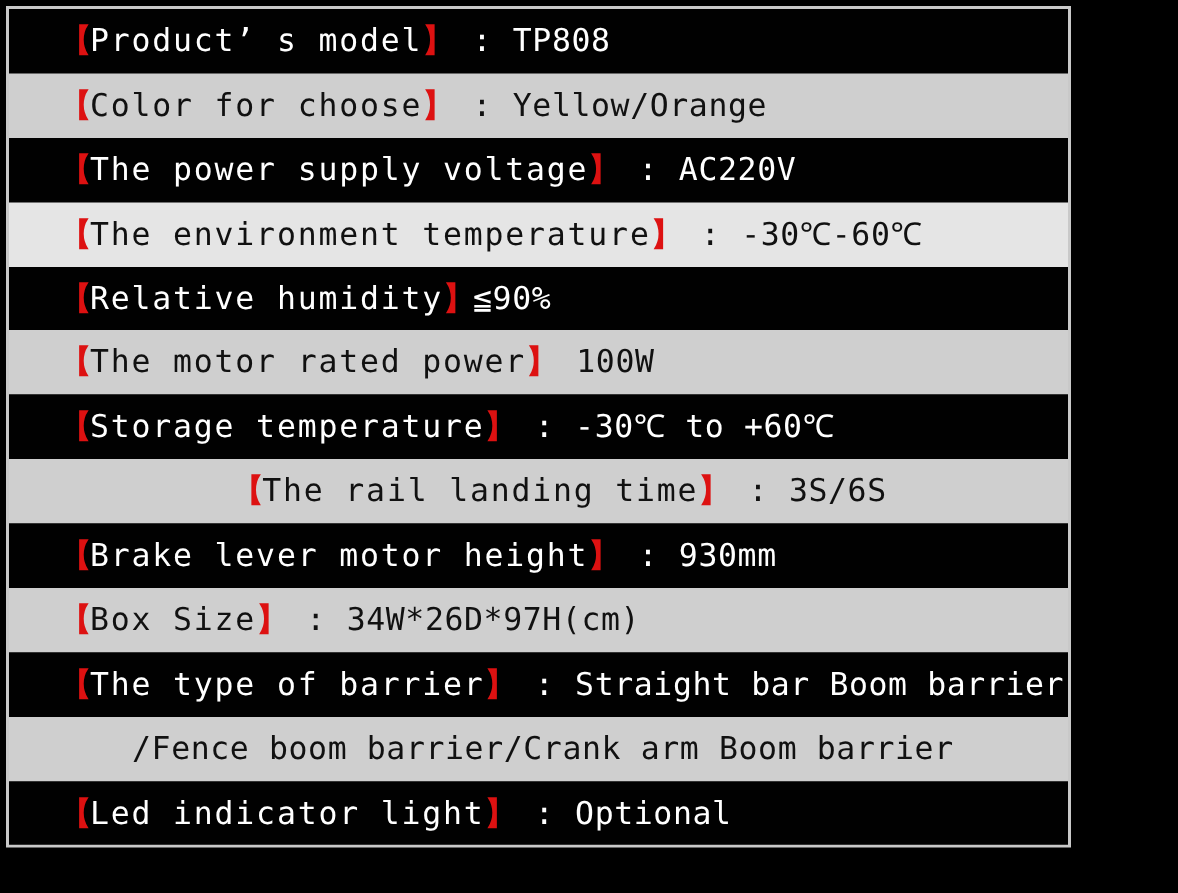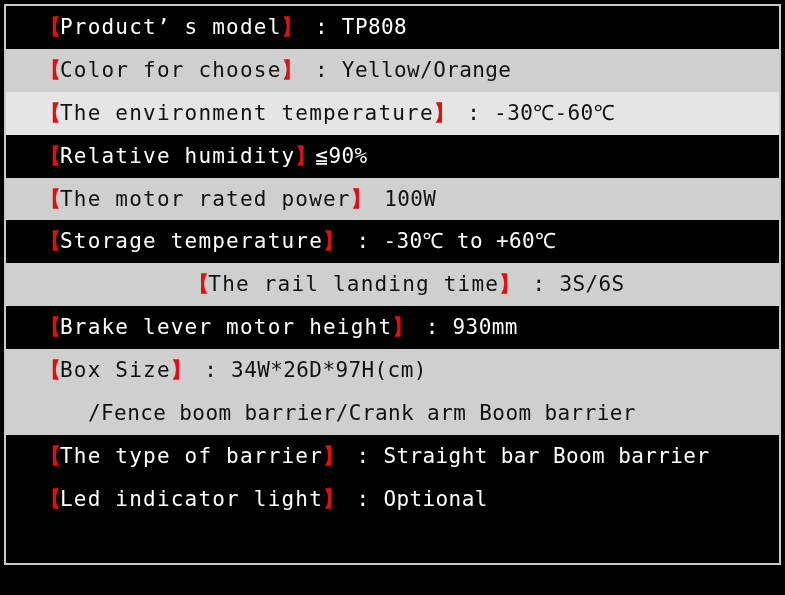--- a/index.html
+++ b/index.html
@@ -21,21 +21,21 @@
     height: 595px;
     background: #000000;
     box-sizing: border-box;
   }
 
   
   #spec-frame {
     position: absolute;
     left: 4px;
     top: 4px;
-    width: 777px;
+    width: 710px;
     height: 561px;
     box-sizing: border-box;
     border: 2px solid #c9c9c9;
     background: #000000;
     overflow: hidden;
   }
 
   #spec-table {
     display: block;
     width: 100%;
@@ -98,20 +98,23 @@
 
 <div id="spec-canvas" style="background: rgb(0, 0, 0);">
   <div id="spec-frame" style="border-color: rgb(201, 201, 201); background: rgb(0, 0, 0);">
     <div id="spec-table">
         <div class="spec-row dark" style="background: rgb(1, 1, 1); color: rgb(255, 255, 255);">
           <div class="spec-line"><span class="bracket" style="color: rgb(221, 17, 17);">【</span><span class="label-text">Product’ s model</span><span class="bracket" style="color: rgb(221, 17, 17);">】</span><span class="sep"> : </span><span class="value-text">TP808</span></div>
         </div>
         <div class="spec-row light" style="background: rgb(207, 207, 207); color: rgb(17, 17, 17); text-align: center;">
           <div class="spec-line"><span class="bracket" style="color: rgb(221, 17, 17);">【</span><span class="label-text">Color for choose</span><span class="bracket" style="color: rgb(221, 17, 17);">】</span><span class="sep"> : </span><span class="value-text">Yellow/Orange</span></div>
         </div>
+        <div class="spec-row dark" style="background: rgb(1, 1, 1); color: rgb(255, 255, 255);">
+          <div class="spec-line"><span class="bracket" style="color: rgb(221, 17, 17);">【</span><span class="label-text">The power supply voltage</span><span class="bracket" style="color: rgb(221, 17, 17);">】</span><span class="sep"> : </span><span class="value-text">AC220V</span></div>
+        </div>
         <div class="spec-row light" style="background: #e5e5e5; color: rgb(17, 17, 17);">
           <div class="spec-line"><span class="bracket" style="color: rgb(221, 17, 17);">【</span><span class="label-text">The environment temperature</span><span class="bracket" style="color: rgb(221, 17, 17);">】</span><span class="sep"> : </span><span class="value-text">-30℃-60℃</span></div>
         </div>
         <div class="spec-row dark" style="background: rgb(1, 1, 1); color: rgb(255, 255, 255);">
           <div class="spec-line"><span class="bracket" style="color: rgb(221, 17, 17);">【</span><span class="label-text">Relative humidity</span><span class="bracket" style="color: rgb(221, 17, 17);">】</span><span class="value-text">≦90%</span></div>
         </div>
         <div class="spec-row light" style="background: rgb(207, 207, 207); color: rgb(17, 17, 17);">
           <div class="spec-line"><span class="bracket" style="color: rgb(221, 17, 17);">【</span><span class="label-text">The motor rated power</span><span class="bracket" style="color: rgb(221, 17, 17);">】</span><span class="sep"> </span><span class="value-text">100W</span></div>
         </div>
         <div class="spec-row dark" style="background: rgb(1, 1, 1); color: rgb(255, 255, 255);">
@@ -119,24 +122,24 @@
         </div>
         <div class="spec-row light" style="background: rgb(207, 207, 207); color: rgb(17, 17, 17); justify-content: center;">
           <div class="spec-line"><span class="bracket" style="color: rgb(221, 17, 17);">【</span><span class="label-text">The rail landing time</span><span class="bracket" style="color: rgb(221, 17, 17);">】</span><span class="sep"> : </span><span class="value-text">3S/6S</span></div>
         </div>
         <div class="spec-row dark" style="background: rgb(1, 1, 1); color: rgb(255, 255, 255);">
           <div class="spec-line"><span class="bracket" style="color: rgb(221, 17, 17);">【</span><span class="label-text">Brake lever motor height</span><span class="bracket" style="color: rgb(221, 17, 17);">】</span><span class="sep"> : </span><span class="value-text">930mm</span></div>
         </div>
         <div class="spec-row light" style="background: rgb(207, 207, 207); color: rgb(17, 17, 17); text-align: center;">
           <div class="spec-line"><span class="bracket" style="color: rgb(221, 17, 17);">【</span><span class="label-text">Box Size</span><span class="bracket" style="color: rgb(221, 17, 17);">】</span><span class="sep"> : </span><span class="value-text">34W*26D*97H(cm)</span></div>
         </div>
+        <div class="spec-row dark" style="background: rgb(1, 1, 1); color: rgb(255, 255, 255);">
+          <div class="spec-line"><span class="bracket" style="color: rgb(221, 17, 17);">【</span><span class="label-text">The type of barrier</span><span class="bracket" style="color: rgb(221, 17, 17);">】</span><span class="sep"> : </span><span class="value-text">Straight bar Boom barrier</span></div>
+        </div>
         <div class="spec-row light indented" style="background: rgb(207, 207, 207); color: rgb(17, 17, 17);">
           <div class="spec-line"><span class="value-text">/Fence boom barrier/Crank arm Boom barrier</span></div>
-        </div>
-        <div class="spec-row dark" style="background: rgb(1, 1, 1); color: rgb(255, 255, 255);">
-          <div class="spec-line"><span class="bracket" style="color: rgb(221, 17, 17);">【</span><span class="label-text">The type of barrier</span><span class="bracket" style="color: rgb(221, 17, 17);">】</span><span class="sep"> : </span><span class="value-text">Straight bar Boom barrier</span></div>
         </div>
         <div class="spec-row dark" style="background: rgb(1, 1, 1); color: rgb(255, 255, 255);">
           <div class="spec-line"><span class="bracket" style="color: rgb(221, 17, 17);">【</span><span class="label-text">Led indicator light</span><span class="bracket" style="color: rgb(221, 17, 17);">】</span><span class="sep"> : </span><span class="value-text">Optional</span></div>
         </div>
       </div>
   </div>
 </div>
 
 </body></html>

